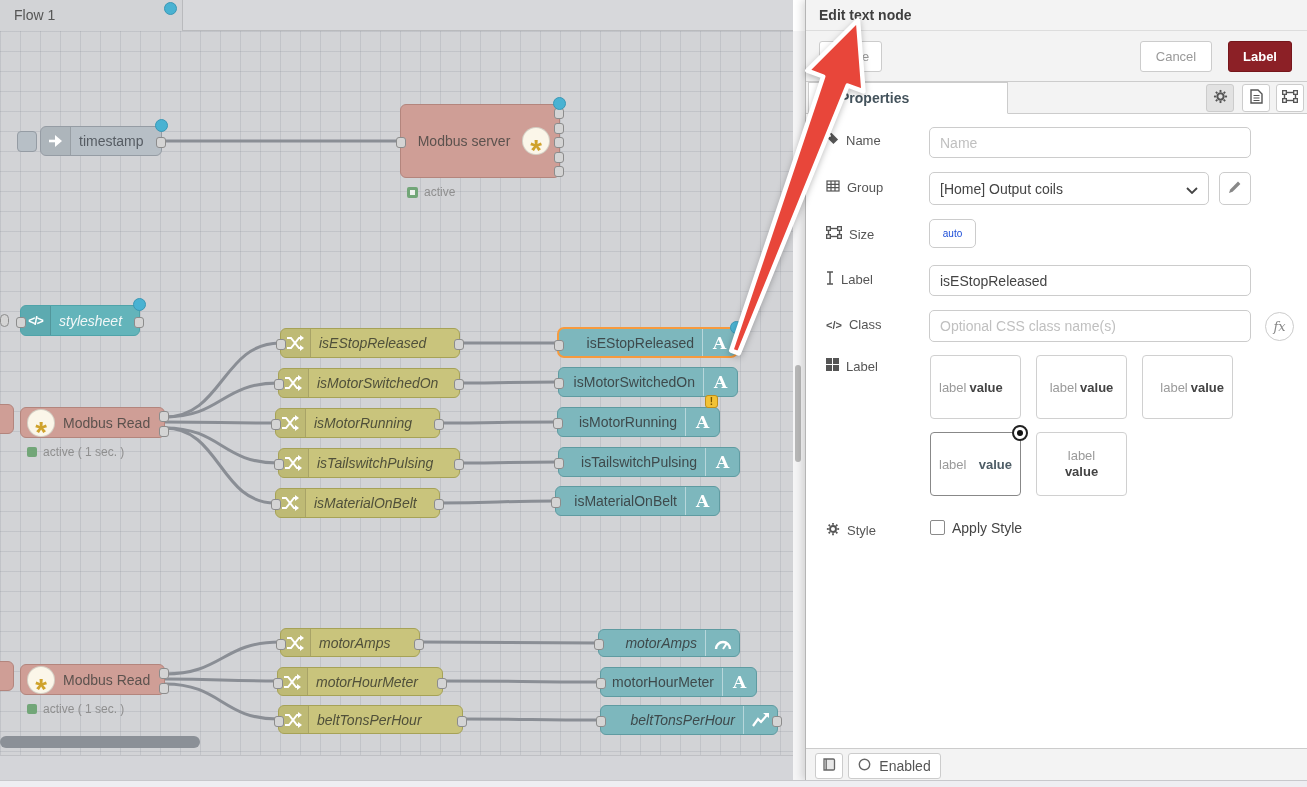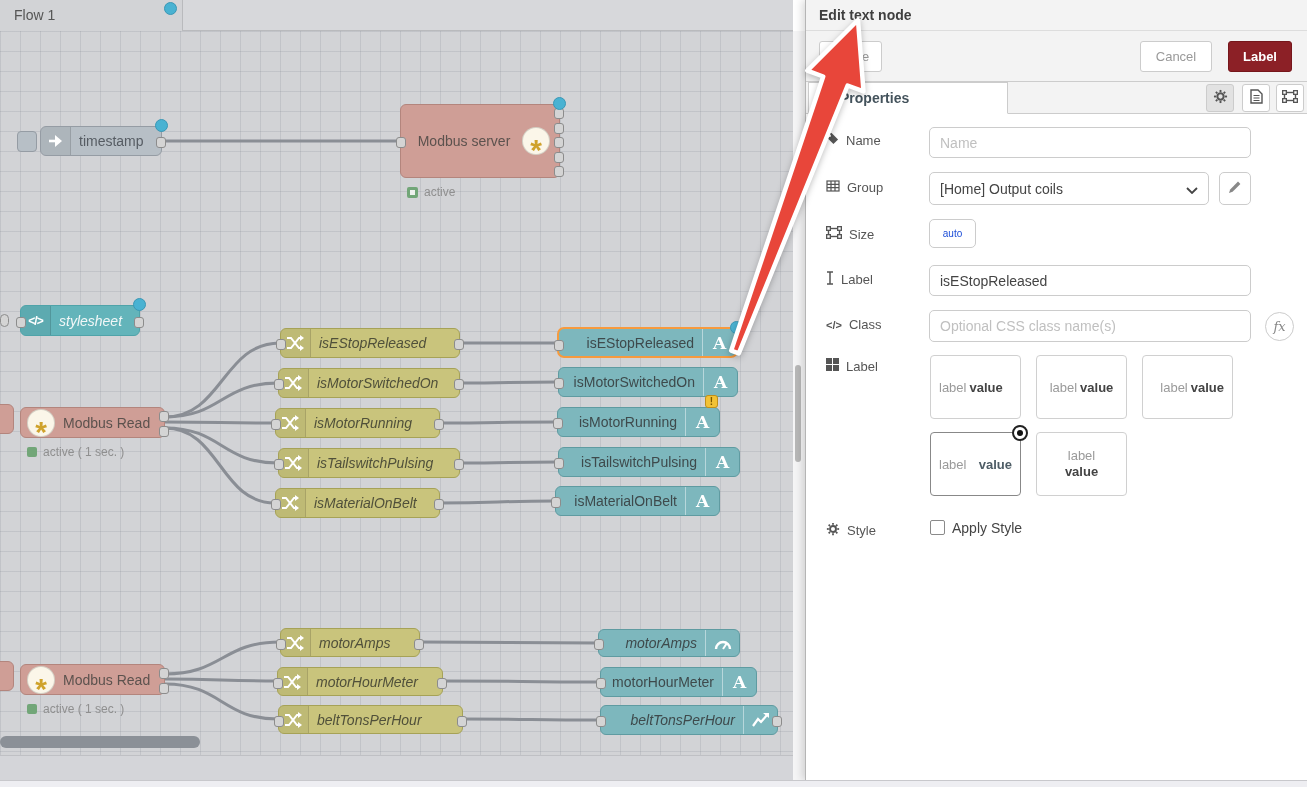--- a/index.html
+++ b/index.html
@@ -576,18 +576,32 @@
                 <line x1="11.4" y1="4.6" x2="12.95" y2="3.05"></line>
               </g>
               <circle cx="8" cy="8" r="3.4" fill="none" stroke="#555" stroke-width="2.2"></circle>
             </svg></span>
         <span>Style</span>
       </div>
       <div class="applybox" style="left:124px;top:406px;"></div>
       <div class="applylbl" style="left:146px;top:406px;">Apply Style</div>
     </div>
 
+    <div class="tray-footer">
+      <div class="fbtn" style="left:9px;width:28px;">
+        <span><svg width="14" height="13" viewBox="0 0 14 13">
+              <path d="M2 1h9.2a1.3 1.3 0 0 1 1.3 1.3v8.4a1.3 1.3 0 0 1-1.3 1.3H2z" fill="#e8e8e8" stroke="#666" stroke-width="1.3"></path>
+              <path d="M4.2 1v11" stroke="#666" stroke-width="1.3"></path>
+            </svg></span>
+      </div>
+      <div class="fbtn" style="left:42px;width:93px;">
+        <span><svg width="13" height="13" viewBox="0 0 13 13">
+              <circle cx="6.5" cy="6.5" r="5.2" fill="none" stroke="#666" stroke-width="1.4"></circle>
+            </svg></span>
+        <span>Enabled</span>
+      </div>
+    </div>
   </div>
 
   <svg class="arrow-overlay" width="1307" height="787" style="filter:drop-shadow(0 2px 3px rgba(0,0,0,0.25));">
     <polygon id="arrow-poly" stroke-width="4.5" stroke-linejoin="round" points="858,20 863.5,91.4 847.6,85.5 738.8,353.4 731.2,350.6 823.2,76.5 807.3,70.6" fill="#e8463a" stroke="#ffffff"></polygon>
   </svg>
 </div>
 
 </body></html>

